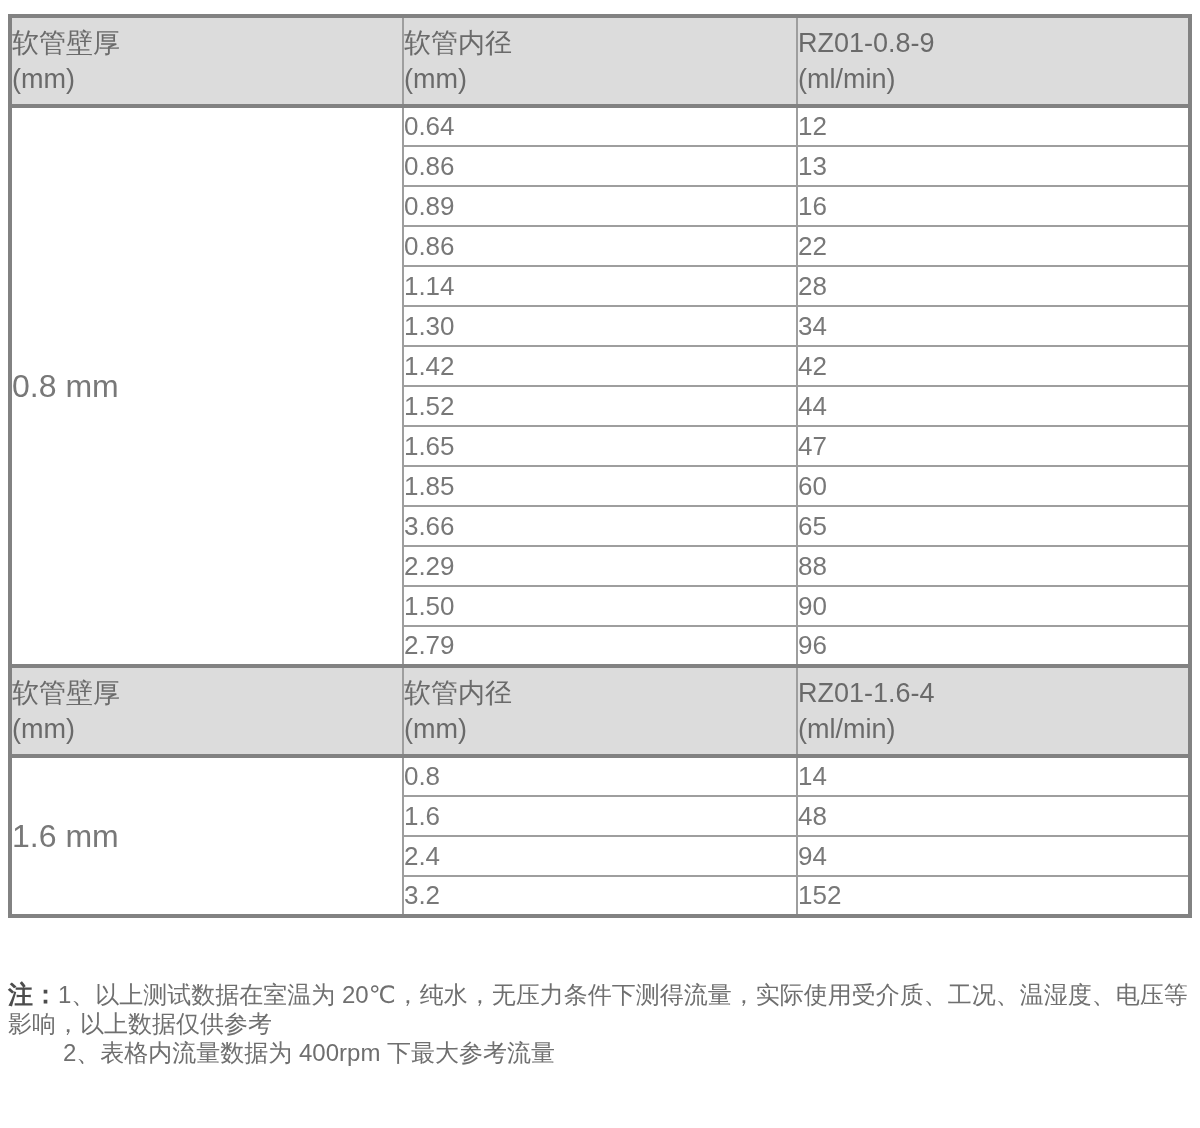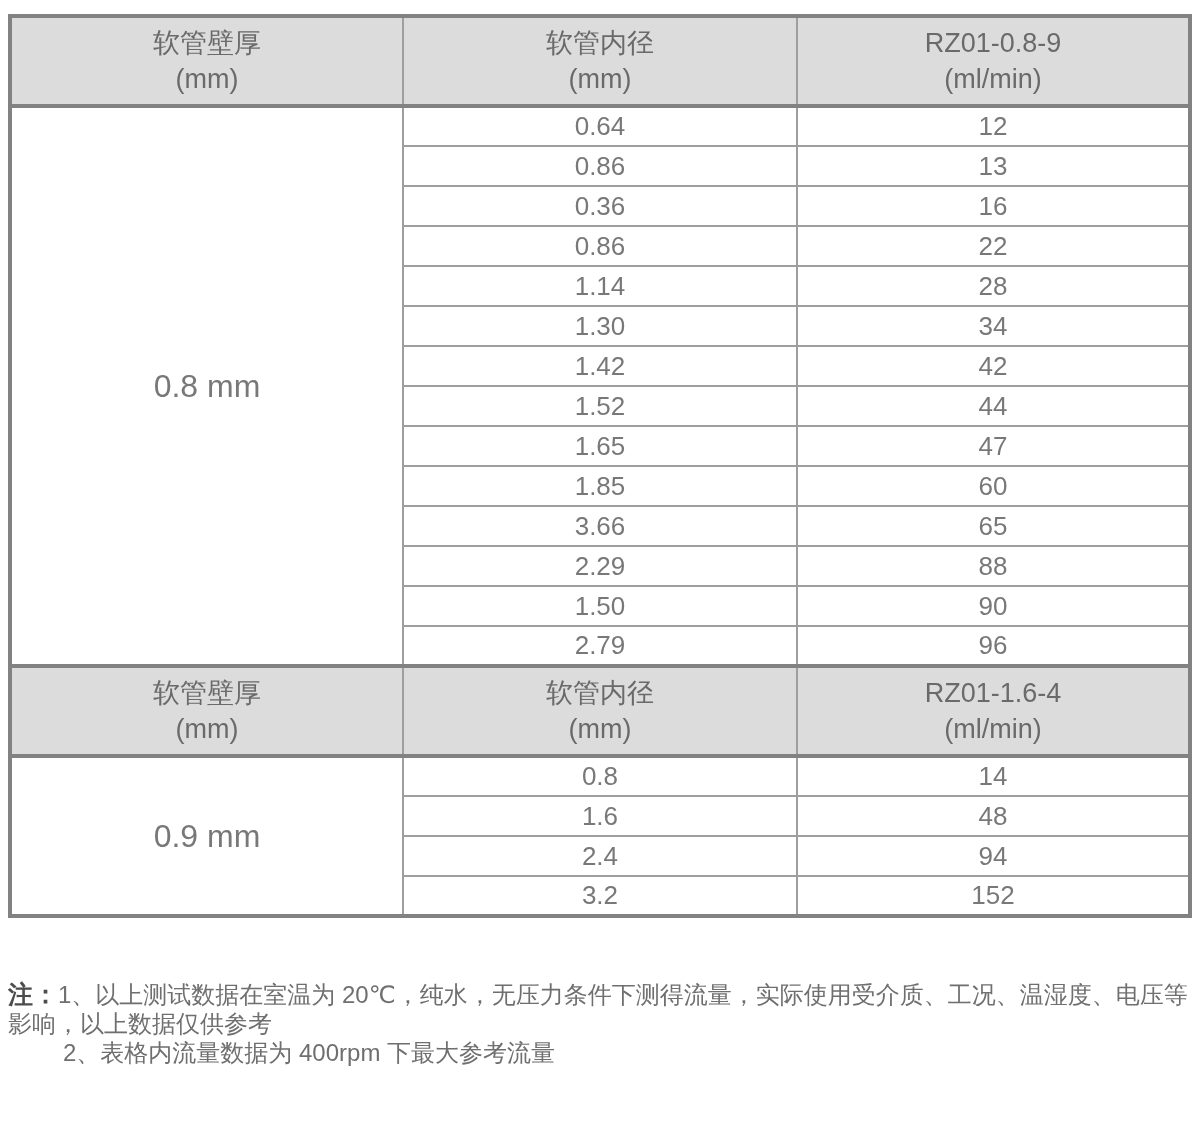--- a/index.html
+++ b/index.html
@@ -20,21 +20,21 @@
     font-family:"Liberation Sans","DejaVu Sans",sans-serif;
     overflow:hidden;
   }
   .page{position:relative;width:1200px;height:1128px;}
   .flow-table{
     position:absolute;left:8px;top:14px;width:1184px;
     border-collapse:collapse;
     table-layout:fixed;
   }
   .flow-table td{
-    text-align:center;vertical-align:middle;
+    text-align:left;vertical-align:middle;
     border:2px solid var(--border_light);
     color:var(--data_text);
     font-size:26px;
     height:40px;
     padding:0;
     font-weight:400;
   }
   .flow-table{border:4px solid var(--border_dark);}
   td.hcell{
     background:var(--header_bg);
@@ -96,21 +96,21 @@
       <tr>
         <td class="span-cell" rowspan="14">0.8 mm</td>
         <td>0.64</td>
         <td class="flow-cell">12</td>
       </tr>
       <tr>
           <td>0.86</td>
           <td class="flow-cell">13</td>
         </tr>
       <tr>
-          <td>0.36</td>
+          <td>0.89</td>
           <td class="flow-cell">16</td>
         </tr>
       <tr>
           <td>0.86</td>
           <td class="flow-cell">22</td>
         </tr>
       <tr>
           <td>1.14</td>
           <td class="flow-cell">28</td>
         </tr>
@@ -160,21 +160,21 @@
           <div>软管内径</div>
           <div>(mm)</div>
         </td>
         <td class="hcell">
           <div>RZ01-1.6-4</div>
           <div>(ml/min)</div>
         </td>
       </tr>
 
       <tr>
-        <td class="span-cell" rowspan="4">0.9 mm</td>
+        <td class="span-cell" rowspan="4">1.6 mm</td>
         <td>0.8</td>
         <td class="flow-cell">14</td>
       </tr>
       <tr>
           <td>1.6</td>
           <td class="flow-cell">48</td>
         </tr>
       <tr>
           <td>2.4</td>
           <td class="flow-cell">94</td>

